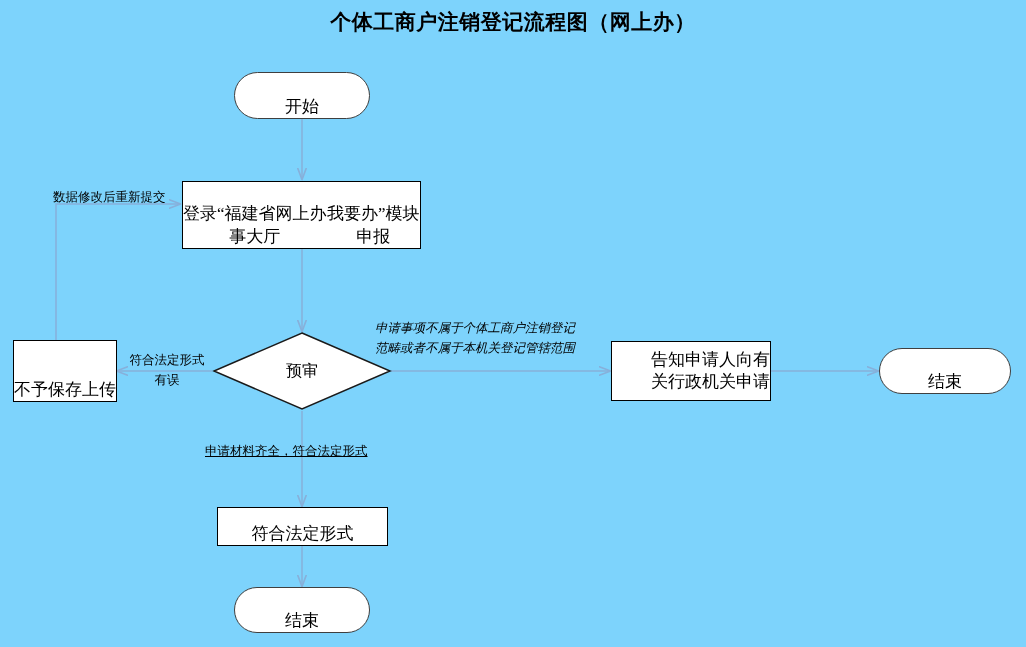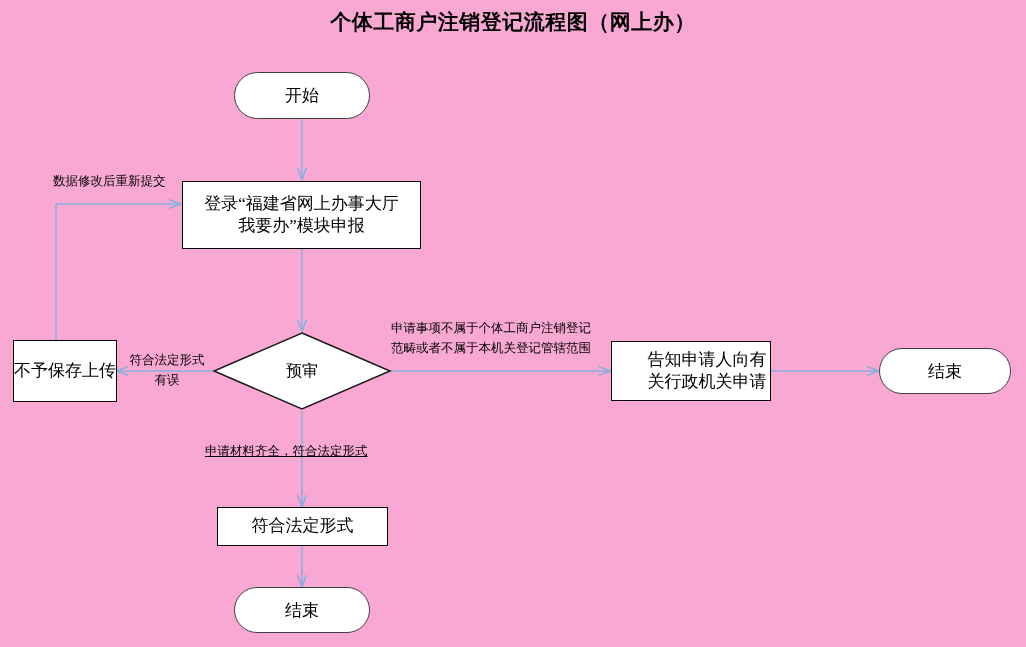--- a/index.html
+++ b/index.html
@@ -7,21 +7,21 @@
     padding: 0;
     background: #ffffff;
   }
   body {
     font-family: "Liberation Serif", "DejaVu Serif", serif;
   }
   #canvas {
     position: relative;
     width: 1026px;
     height: 647px;
-    background: #f9a8d4;
+    background: #7dd3fc;
     overflow: hidden;
   }
   #flow-svg {
     position: absolute;
     left: 0;
     top: 0;
     width: 1026px;
     height: 647px;
   }
   .title {
@@ -33,21 +33,21 @@
     font-family: "Liberation Serif", "DejaVu Serif", serif;
     font-size: 21px;
     font-weight: bold;
     color: #000000;
     letter-spacing: 0.5px;
   }
   .node {
     position: absolute;
     box-sizing: border-box;
     display: flex;
-    align-items: center;
+    align-items: flex-end;
     justify-content: center;
     text-align: center;
     color: #000000;
     font-family: "Liberation Serif", "DejaVu Serif", serif;
     background: #ffffff;
   }
   .node-terminator {
     border: 1.4px solid #3f3f3f;
     border-radius: 24px;
     font-size: 17px;
@@ -130,21 +130,21 @@
 
     <g>
       <polygon points="302,333 390,371 302,409 214,371" fill="#ffffff" stroke="#1a1a1a" stroke-width="1.5" stroke-linejoin="miter"></polygon>
     </g>
   </svg>
 
   <div class="node node-terminator" style="left:234px; top:72px; width:136px; height:47px;">
     <span>开始</span>
   </div>
 
-  <div class="node node-process" style="left:182px; top:181px; width:239px; height:68px; flex-direction:column;">
+  <div class="node node-process" style="left:182px; top:181px; width:239px; height:68px; flex-direction:row;">
     <span>登录“福建省网上办事大厅</span>
     <span>我要办”模块申报</span>
   </div>
 
   <div class="node-decision-label" style="left:242px; top:355px; width:120px; height:32px;">
     <span>预审</span>
   </div>
 
   <div class="node node-process" style="left:13px; top:340px; width:104px; height:62px; flex-direction:row;">
     <span>不予</span>
@@ -161,30 +161,30 @@
   </div>
 
   <div class="node node-process" style="left:217px; top:507px; width:171px; height:39px;">
     <span>符合法定形式</span>
   </div>
 
   <div class="node node-terminator" style="left:234px; top:587px; width:136px; height:46px;">
     <span>结束</span>
   </div>
 
-  <div class="edge-label" style="left:53px; top:173px;font-family:Liberation Mono, monospace;">
+  <div class="edge-label" style="left:53px; top:188px;">
     <span>数据修改后重新提交</span>
   </div>
 
   <div class="edge-label two-line centered" style="left:128px; top:350px; width:78px;">
     <div>符合法定形式</div>
     <div>有误</div>
   </div>
 
-  <div class="edge-label two-line" style="left:391px; top:318px;">
+  <div class="edge-label two-line" style="left:375px; top:318px;font-style:italic;">
     <div>申请事项不属于个体工商户注销登记</div>
     <div>范畴或者不属于本机关登记管辖范围</div>
   </div>
 
   <div class="edge-label" style="left:205px; top:442px;text-decoration:underline;">
     <span>申请材料齐全，符合法定形式</span>
   </div>
 
 </div>
 

